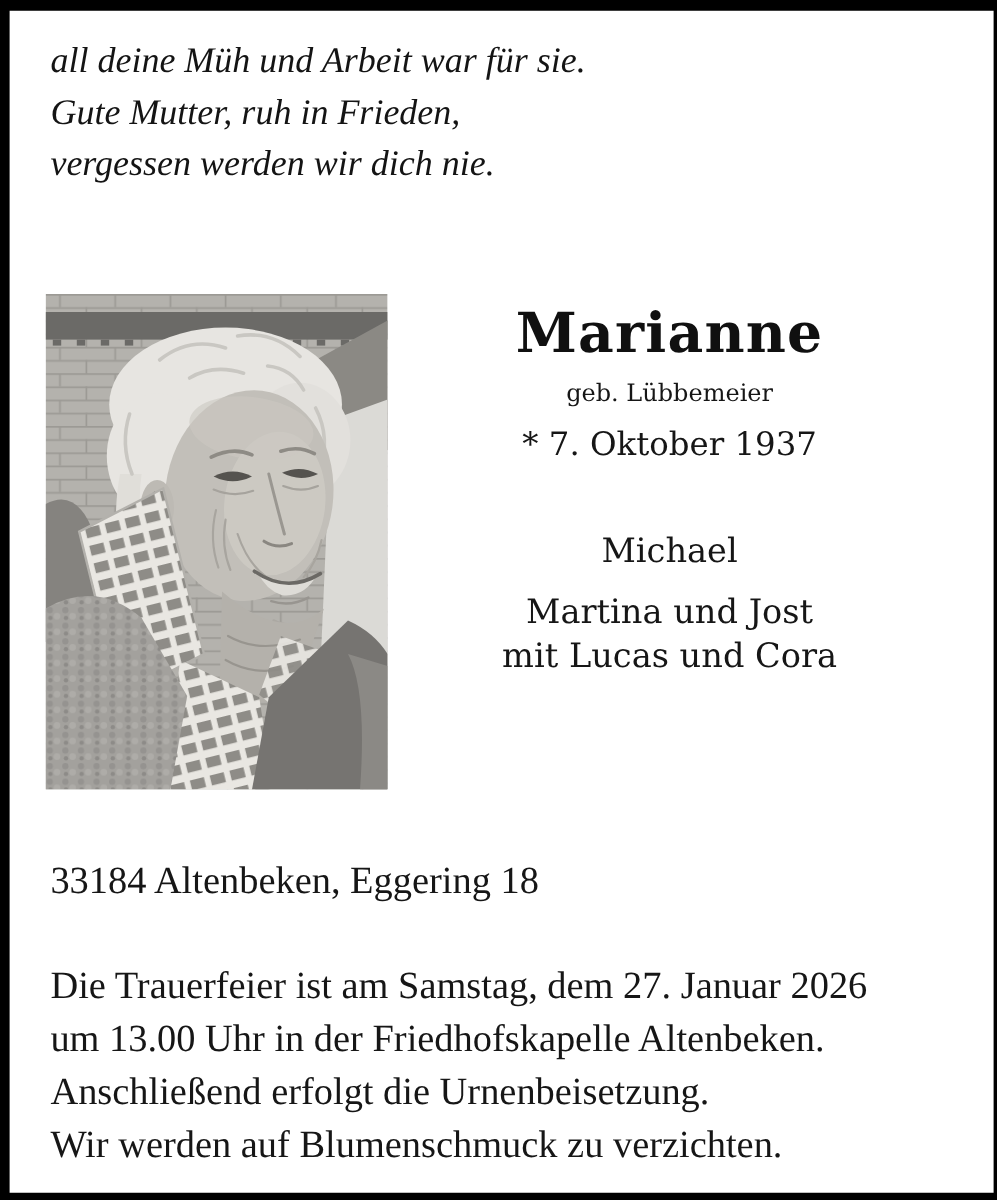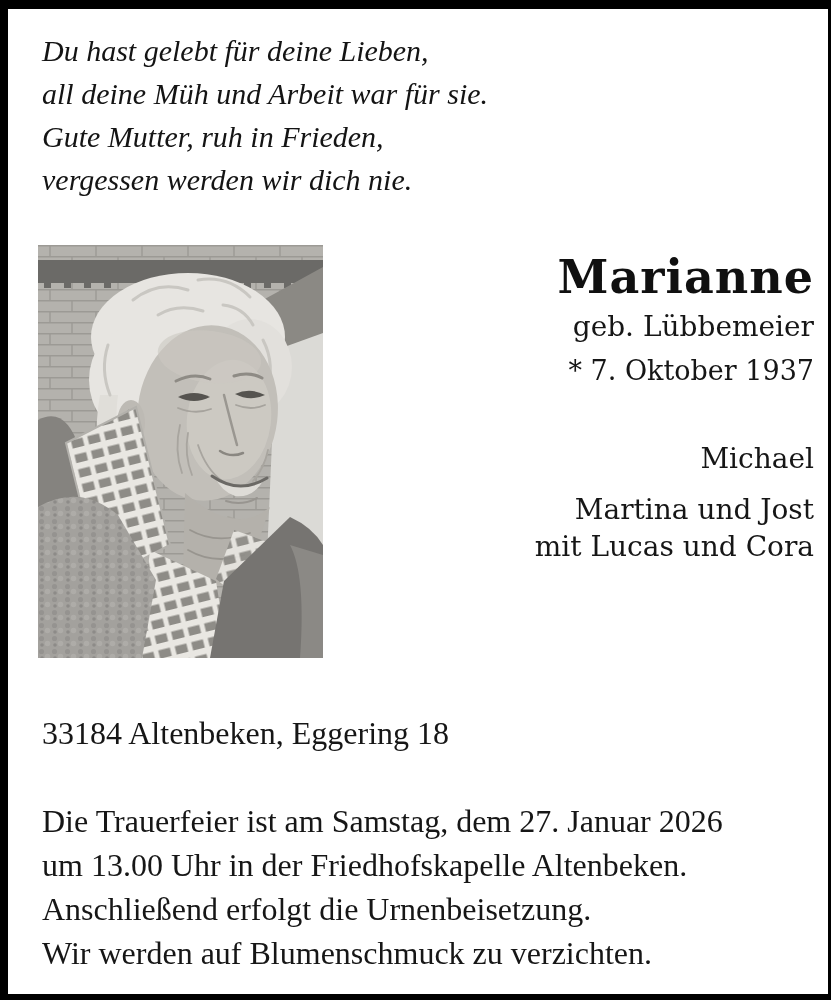--- a/index.html
+++ b/index.html
@@ -15,31 +15,31 @@
   .verse{
     position:absolute; left:34px; top:20px;
     font-style:italic; font-size:30px; line-height:43px;
     white-space:nowrap; color:#141414;
   }
   .portrait{
     position:absolute; left:30px; top:236px;
     width:285px; height:413px; display:block;
   }
   .right-col{
-    position:absolute; left:326px; top:240px; width:480px;
-    text-align:right;
+    position:absolute; left:310px; top:240px; width:480px;
+    text-align:center;
   }
   .deceased-name{
     font-family:"DejaVu Serif", serif;
     font-weight:bold; font-size:46px; line-height:56px;
     letter-spacing:1px; margin:0; color:#101010;
   }
   .maiden{
     font-family:"DejaVu Serif", serif;
-    font-size:28px; line-height:30px; margin-top:7px;
+    font-size:20px; line-height:30px; margin-top:7px;
   }
   .dates{
     font-family:"DejaVu Serif", serif;
     font-size:27px; line-height:38px; margin-top:10px;
   }
   .mourner-first{
     font-family:"DejaVu Serif", serif;
     font-size:28px; line-height:34px; margin-top:52px;
   }
   .mourner-rest{
@@ -54,21 +54,20 @@
     position:absolute; left:34px; top:790px;
     font-size:32px; line-height:44px; white-space:nowrap;
   }
 </style>
 </head>
 <body>
 
 <div class="ad-frame">
 
   <div class="verse">
-    <div>Du hast gelebt für deine Lieben,</div>
     <div>all deine Müh und Arbeit war für sie.</div>
     <div>Gute Mutter, ruh in Frieden,</div>
     <div>vergessen werden wir dich nie.</div>
   </div>
 
   <svg class="portrait" role="img" viewBox="0 0 285 413" xmlns="http://www.w3.org/2000/svg" aria-label="Schwarz-weiß-Porträt einer lächelnden älteren Dame mit hellem Lockenhaar vor Ziegelwand">
     <defs>
       <pattern id="brick" width="46" height="22" patternUnits="userSpaceOnUse">
         <rect width="46" height="22" fill="#b4b2ad"></rect>
         <path d="M0 .7h46M0 11.7h46" stroke="#9c9a95" stroke-width="1.4"></path>

